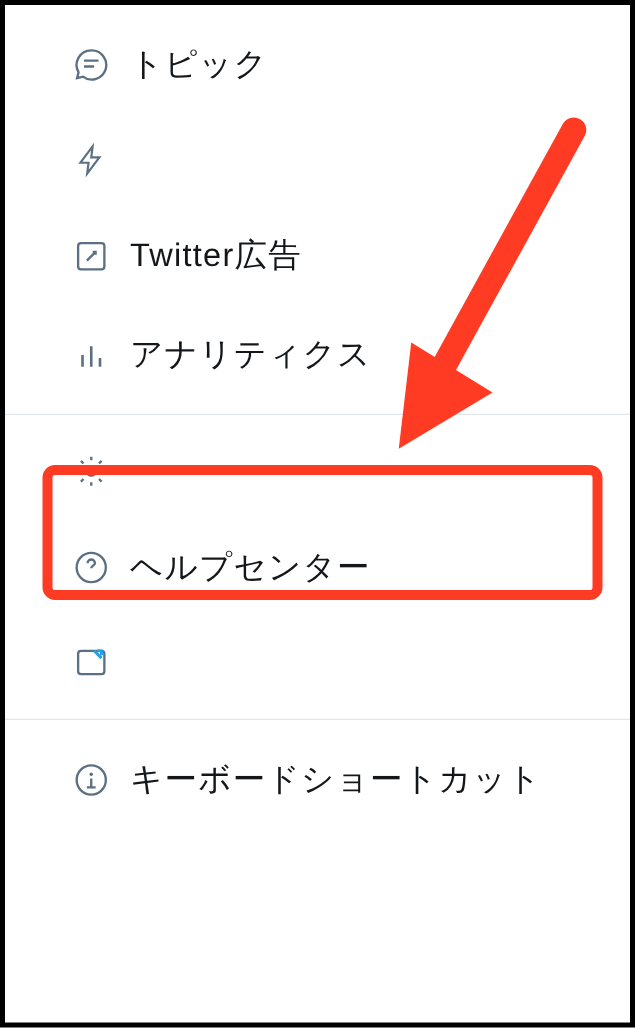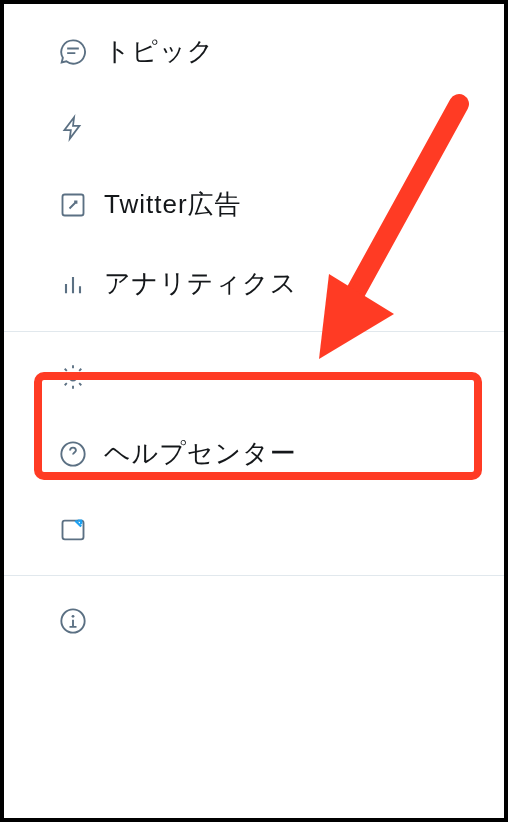--- a/index.html
+++ b/index.html
@@ -140,20 +140,21 @@
   <div class="divider"></div>
 
   <div class="menu-item">
     <span class="icon">
       <svg width="28" height="28" viewBox="0 0 24 24" fill="none" stroke="#5b7083" stroke-width="1.6">
         <circle cx="12" cy="12" r="10"></circle>
         <circle cx="12" cy="8" r="1.2" fill="#5b7083" stroke="none"></circle>
         <path d="M12 11v6M9 17h6"></path>
       </svg>
     </span>
+    <span class="label">キーボードショートカット</span>
   </div>
 
 </div>
 
 <div class="highlight-box"></div>
 
 <svg class="arrow" viewBox="0 0 200 300">
   <defs></defs>
   <line x1="175" y1="20" x2="65" y2="220" stroke="#ff3b24" stroke-width="20" stroke-linecap="round"></line>
   <polygon points="35,275 45,190 110,230" fill="#ff3b24"></polygon>

